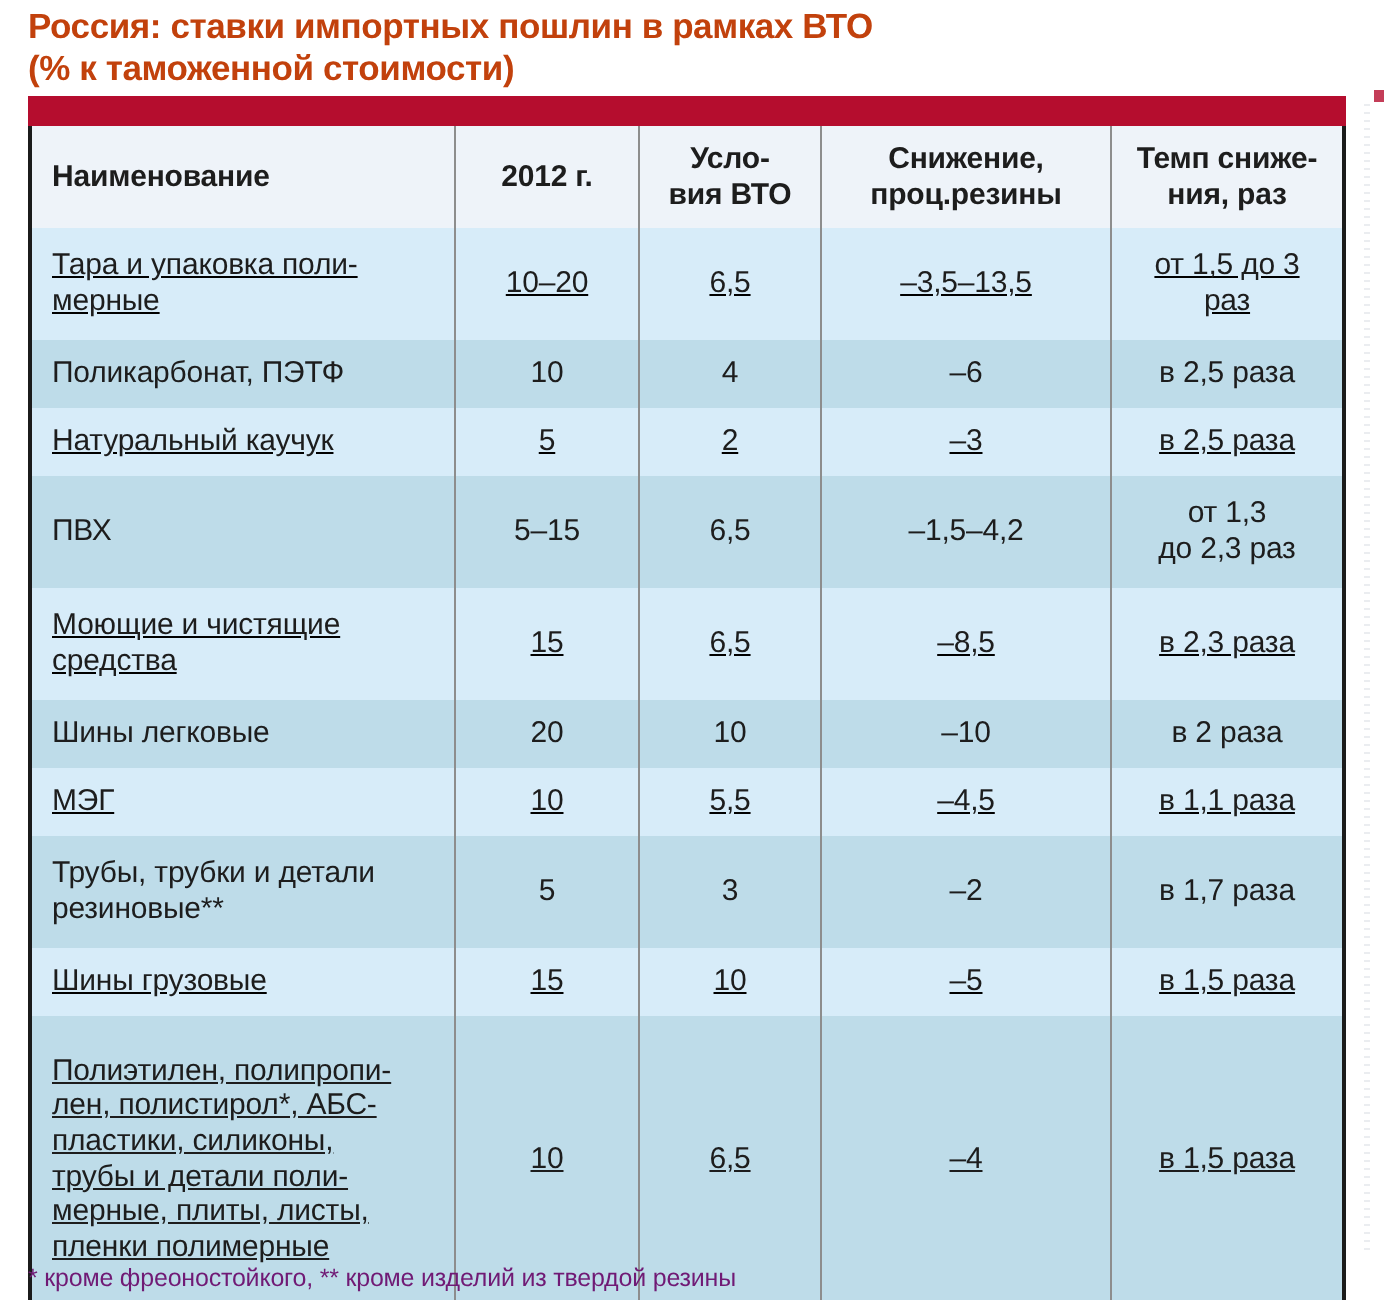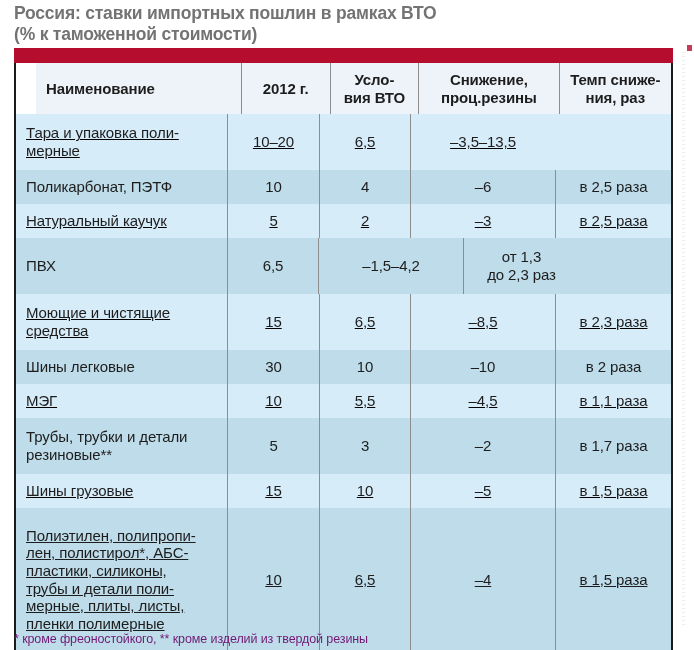--- a/index.html
+++ b/index.html
@@ -6,21 +6,21 @@
   body {
     width: 694px; height: 650px;
     background: #ffffff;
     font-family: "Liberation Sans", sans-serif;
     position: relative;
     overflow: hidden;
   }
   .title {
     position: absolute; left: 14px; top: 3px;
     font-size: 17.5px; font-weight: bold;
-    color: #737373; line-height: 1.2; letter-spacing: -0.2px;
+    color: #c2410c; line-height: 1.2; letter-spacing: -0.2px;
   }
   .table-wrap { position: absolute; left: 14px; top: 48px; width: 659px; }
   .redbar { height: 15px; background: #b50d2e; }
   .tbl { border: 2px solid #1b1b1b; border-top: none; }
   .tr { display: flex; }
   .td {
     box-sizing: border-box;
     display: flex; align-items: center; justify-content: center;
     text-align: center;
     font-size: 15px; color: #1d1d1d;
@@ -31,21 +31,21 @@
   .td.name {
     justify-content: flex-start; text-align: left;
     padding: 4px 6px 4px 10px;
   }
   .c1 { width: 211px; }
   .c2 { width: 92px; }
   .c3 { width: 91px; }
   .c4 { width: 145px; }
   .c5 { width: 116px; }
   .c2, .c3, .c4, .c5 { border-left: 1px solid #8d8d8d; }
-  .header { background: #eef3f9; margin-left: 20px; }
+  .header { background: #eef3f9; }
   .header .td { font-weight: bold; height: 51px; }
   .light { background: #d7ecf9; text-decoration: underline; }
   .dark  { background: #bedce9; }
   .h34 .td  { height: 34px; }
   .h56 .td  { height: 56px; }
   .h120 .td { height: 143px; text-decoration: underline; }
   .footnote {
     position: absolute; left: 14px; top: 632px;
     font-size: 12.5px; color: #701a75; letter-spacing: -0.1px;
   }
@@ -88,58 +88,61 @@
         <div class="td c5">Темп сниже-
 ния, раз</div>
       </div>
 
       <div class="tr h56 light">
         <div class="td name c1">Тара и упаковка поли-
 мерные</div>
         <div class="td c2">10–20</div>
         <div class="td c3">6,5</div>
         <div class="td c4">–3,5–13,5</div>
+        <div class="td c5">от 1,5 до 3
+раз</div>
       </div>
 
       <div class="tr h34 dark">
         <div class="td name c1">Поликарбонат, ПЭТФ</div>
         <div class="td c2">10</div>
         <div class="td c3">4</div>
         <div class="td c4">–6</div>
         <div class="td c5">в 2,5 раза</div>
       </div>
 
       <div class="tr h34 light">
         <div class="td name c1">Натуральный каучук</div>
         <div class="td c2">5</div>
         <div class="td c3">2</div>
         <div class="td c4">–3</div>
         <div class="td c5">в 2,5 раза</div>
       </div>
 
       <div class="tr h56 dark">
         <div class="td name c1">ПВХ</div>
+        <div class="td c2">5–15</div>
         <div class="td c3">6,5</div>
         <div class="td c4">–1,5–4,2</div>
         <div class="td c5">от 1,3
 до 2,3 раз</div>
       </div>
 
       <div class="tr h56 light">
         <div class="td name c1">Моющие и чистящие
 средства</div>
         <div class="td c2">15</div>
         <div class="td c3">6,5</div>
         <div class="td c4">–8,5</div>
         <div class="td c5">в 2,3 раза</div>
       </div>
 
       <div class="tr h34 dark">
         <div class="td name c1">Шины легковые</div>
-        <div class="td c2">30</div>
+        <div class="td c2">20</div>
         <div class="td c3">10</div>
         <div class="td c4">–10</div>
         <div class="td c5">в 2 раза</div>
       </div>
 
       <div class="tr h34 light">
         <div class="td name c1">МЭГ</div>
         <div class="td c2">10</div>
         <div class="td c3">5,5</div>
         <div class="td c4">–4,5</div>

